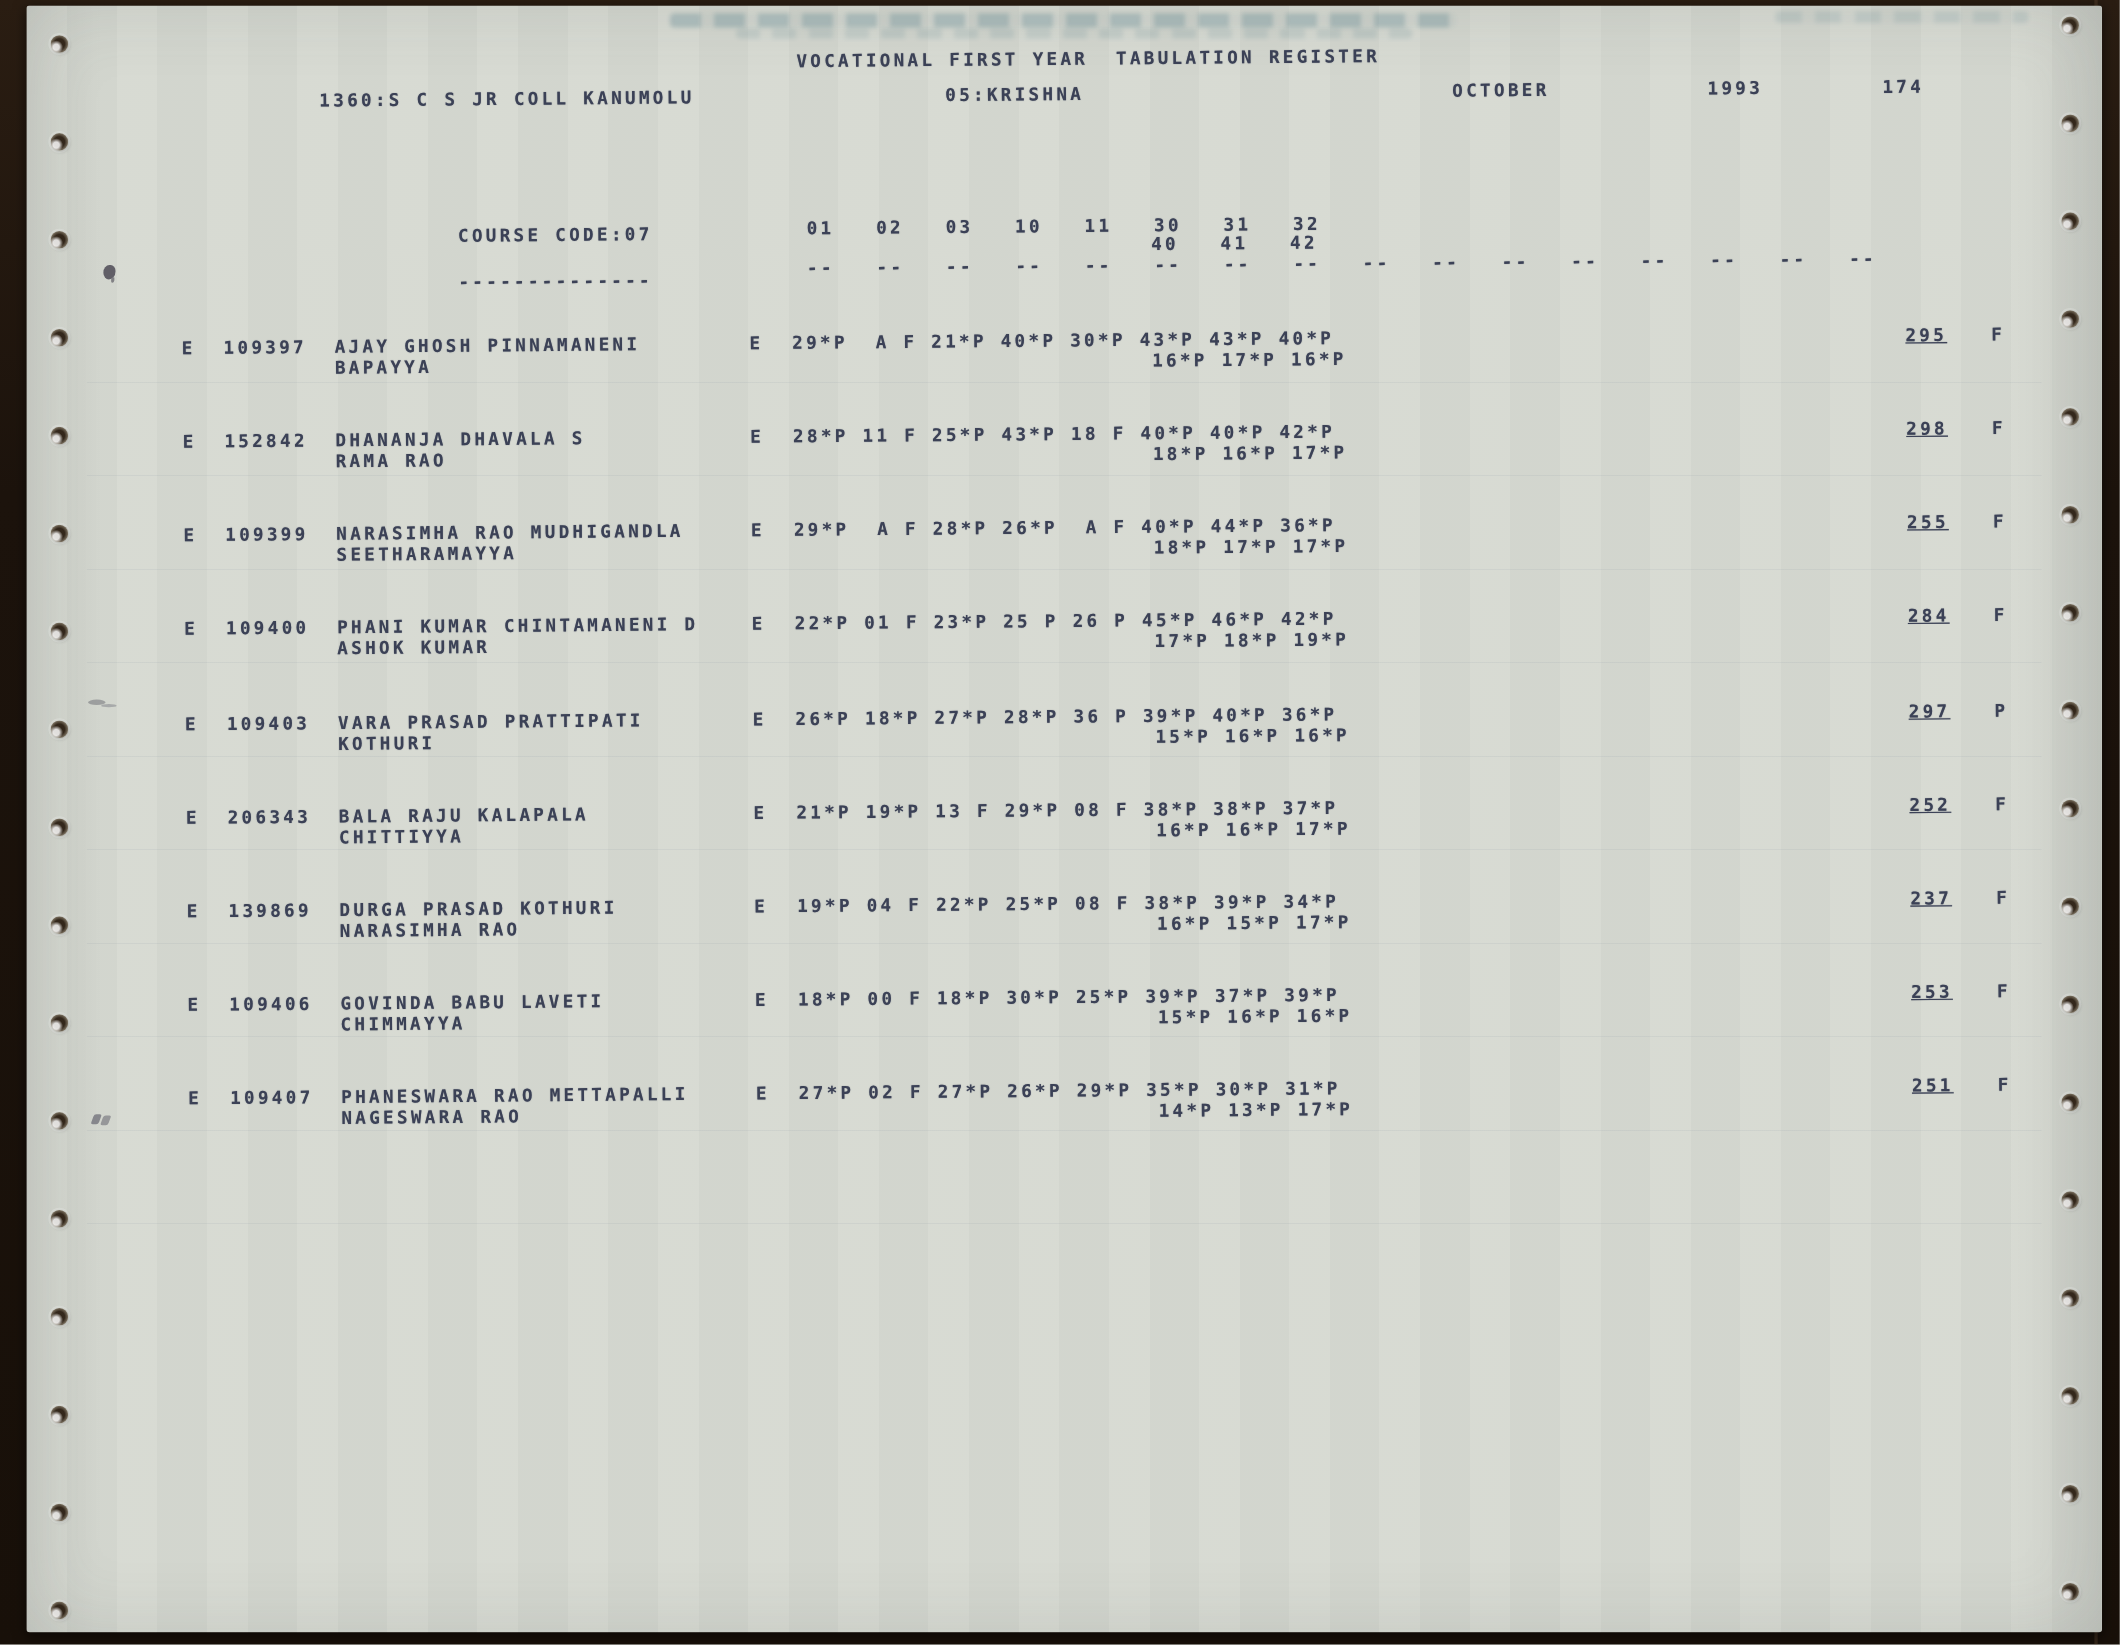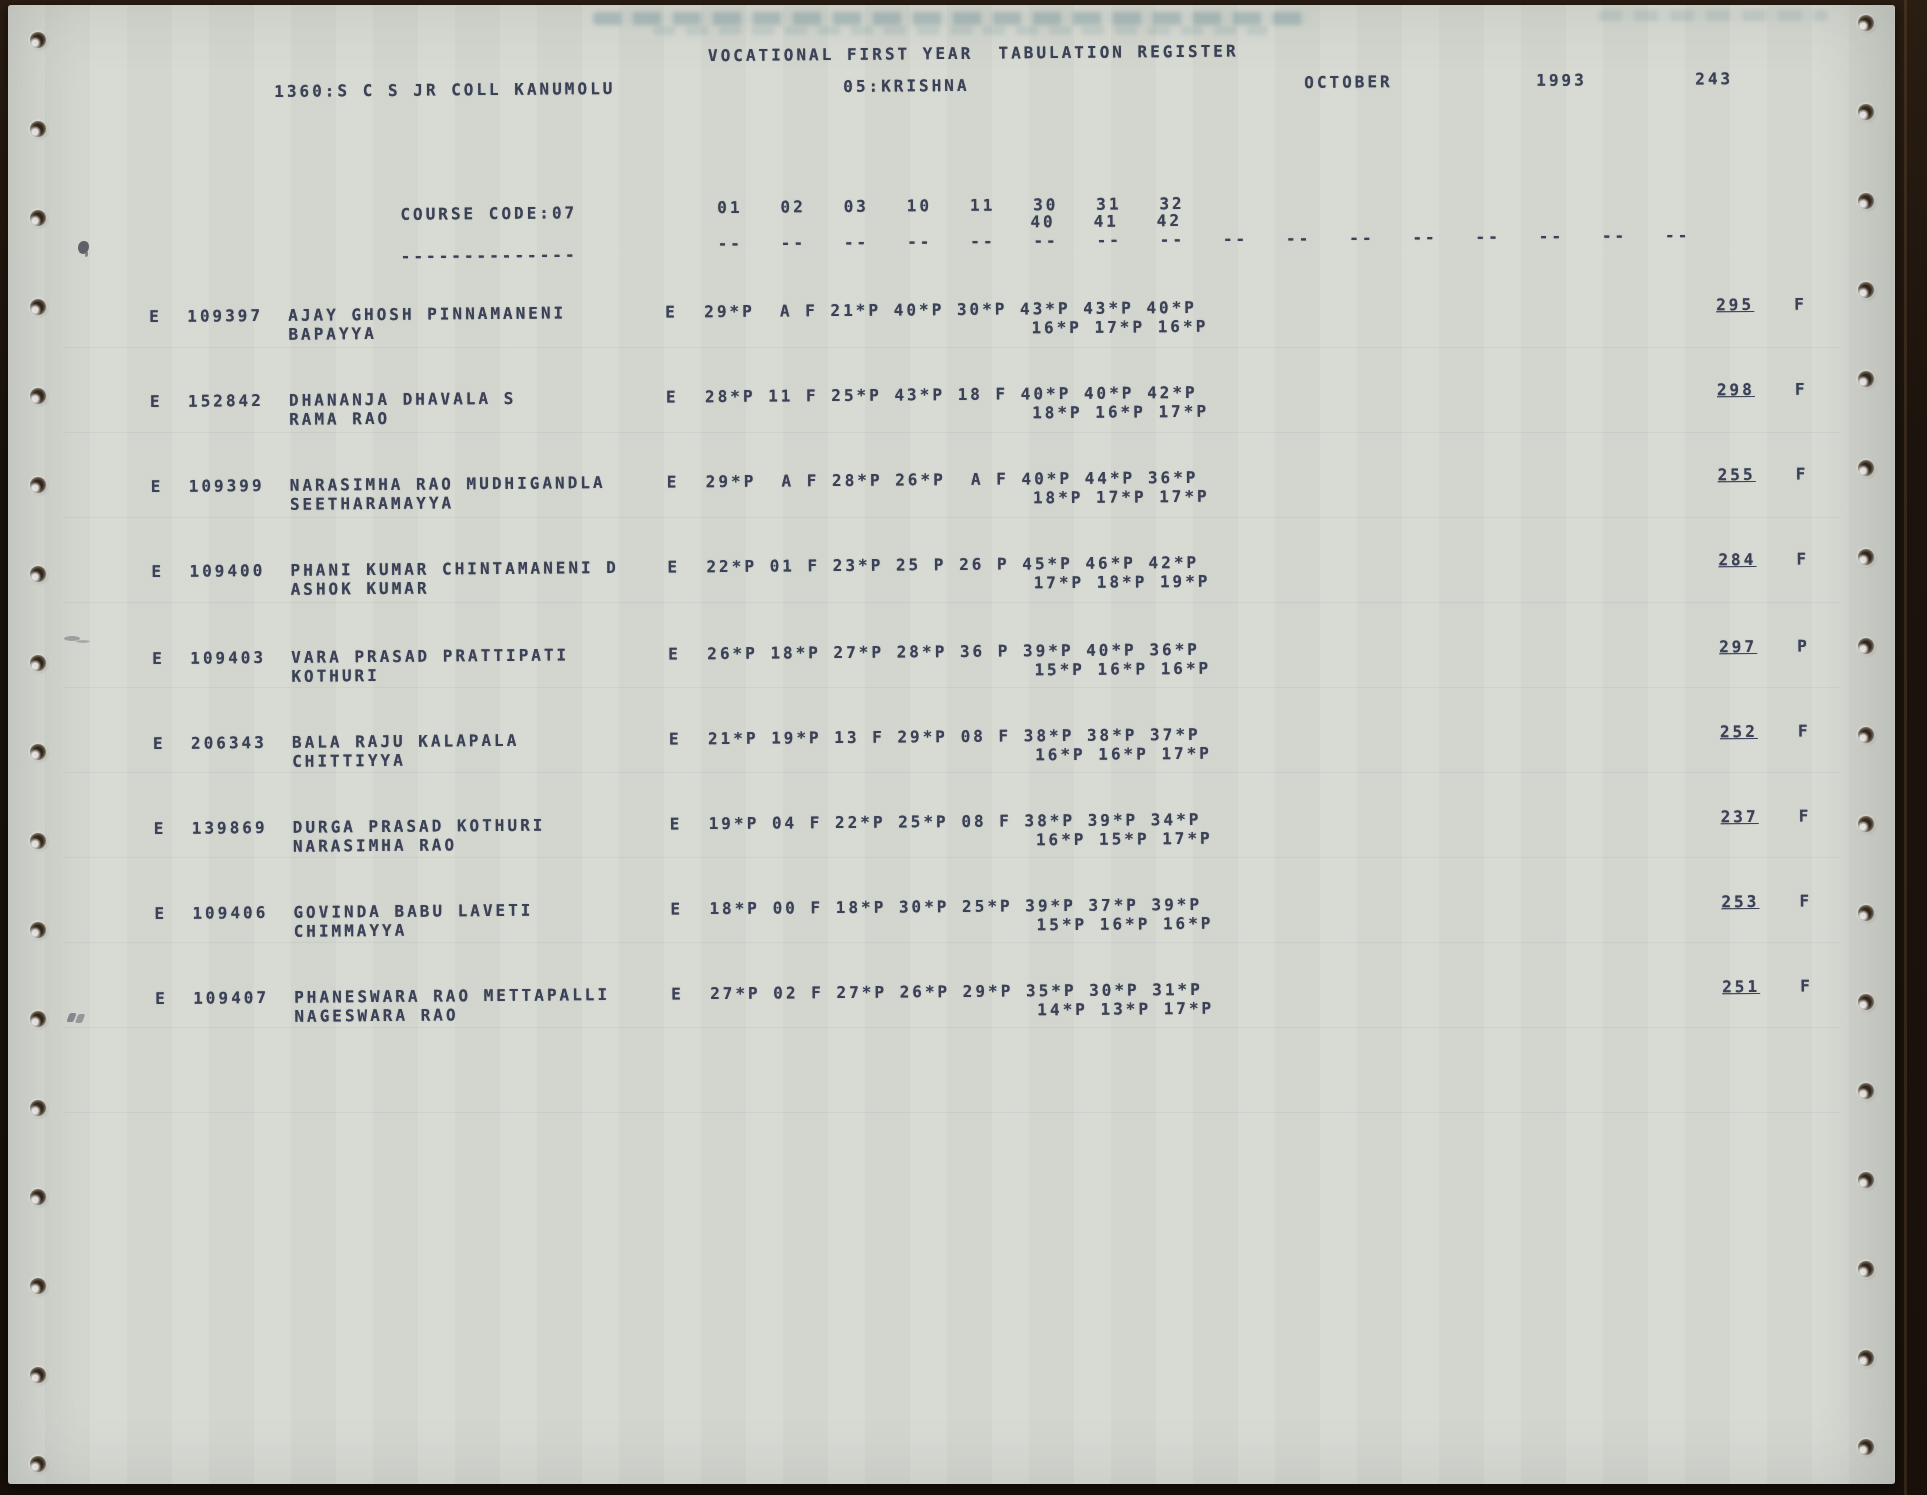--- a/index.html
+++ b/index.html
@@ -4,21 +4,21 @@
 <style>
   html,body{margin:0;padding:0;}
   body{
     width:1927px;height:1495px;position:relative;overflow:hidden;
     background:linear-gradient(180deg,#2a1d12 0%,#1c130c 30%,#181009 100%);
     font-family:"DejaVu Sans Mono",monospace;
   }
   .edge-line{position:absolute;left:1904px;top:0;width:3px;height:100%;background:rgba(125,98,70,0.28);}
   
   .paper{
-    position:absolute;left:8px;top:5px;width:1887px;height:1479px;border-radius:3px;
+    position:absolute;left:24px;top:5px;width:1887px;height:1479px;border-radius:3px;
     background:
       linear-gradient(90deg, rgba(0,0,0,0.05) 0, rgba(0,0,0,0) 70px, rgba(0,0,0,0) 1800px, rgba(0,0,0,0.06) 100%),
       repeating-linear-gradient(90deg, rgba(255,255,255,0.045) 0 37px, rgba(80,90,100,0.028) 37px 82px),
       #d6d9d1;
     box-shadow: inset 0 0 70px rgba(70,80,75,0.14), 0 3px 12px rgba(0,0,0,0.55);
   }
   .feedlines{
     position:absolute;left:55px;right:55px;top:258px;height:930px;opacity:.55;pointer-events:none;
     background:repeating-linear-gradient(180deg, transparent 0 84px, rgba(110,125,145,0.17) 84px 85px);
   }
@@ -133,21 +133,21 @@
   <div class="smudge smudge2"></div>
   <div class="smudge smudge3"></div>
 
   <div class="content">
 
     <div class="line t-title">VOCATIONAL FIRST YEAR  TABULATION REGISTER</div>
     <div class="line t-college">1360:S C S JR COLL KANUMOLU</div>
     <div class="line t-district">05:KRISHNA</div>
     <div class="line t-month">OCTOBER</div>
     <div class="line t-year">1993</div>
-    <div class="line t-pagenum">243</div>
+    <div class="line t-pagenum">174</div>
 
     <div class="line t-label">COURSE CODE:07</div>
     <div class="line t-codes1">01   02   03   10   11   30   31   32</div>
     <div class="line t-codes2">40   41   42</div>
     <div class="line t-dashes">--   --   --   --   --   --   --   --   --   --   --   --   --   --   --   --</div>
     <div class="line t-under">--------------</div>
 
     <div class="row" style="top:296px">
       <span class="f c-med">E</span>
       <span class="f c-roll">109397</span>

